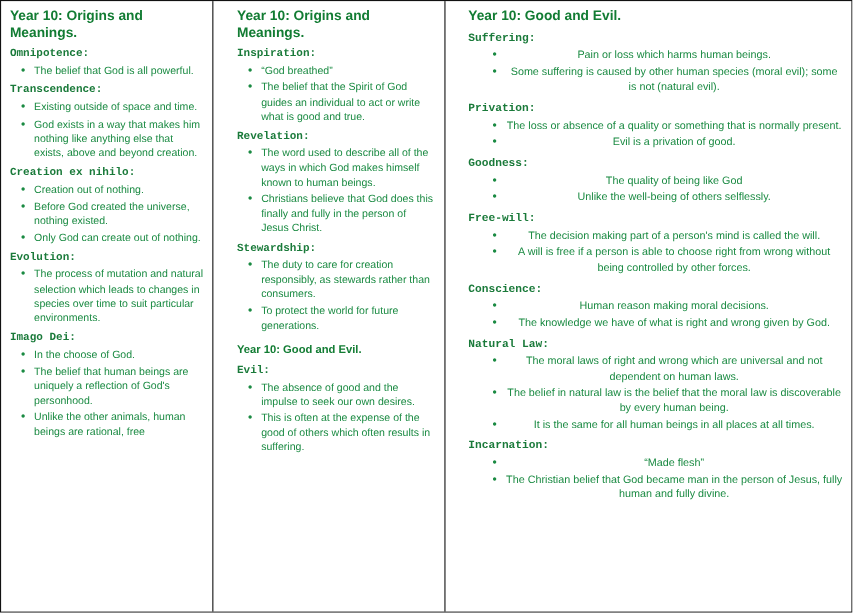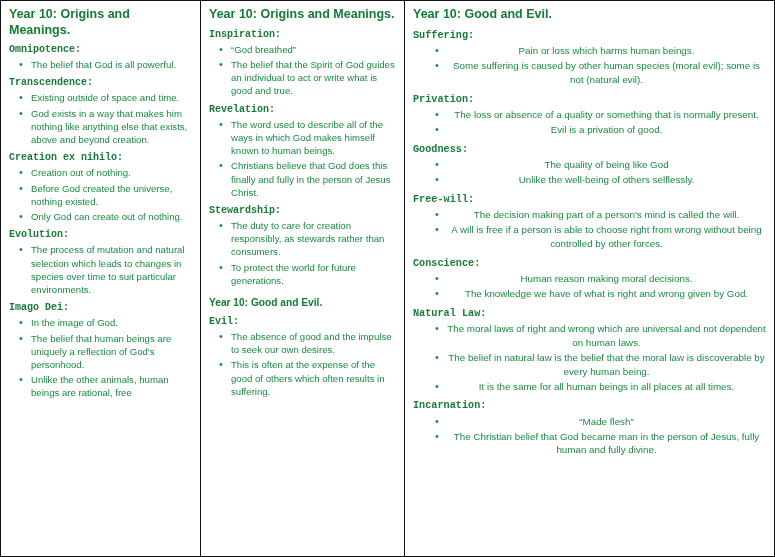--- a/index.html
+++ b/index.html
@@ -14,20 +14,21 @@
     color: #1a7a3a;
     overflow: hidden;
   }
   .sheet {
     width: 775px;
     height: 557px;
     box-sizing: border-box;
     display: flex;
     border: 1px solid #111111;
     background: #ffffff;
+    gap: 13px;
   }
   .col {
     box-sizing: border-box;
     height: 100%;
     overflow: hidden;
     padding: 6px 8px 0 8px;
   }
   .col-1 {
     width: 200px;
     border-right: 1px solid #111111;
@@ -132,21 +133,21 @@
       <li>Only God can create out of nothing.</li>
     </ul>
 
     <div class="term">Evolution:</div>
     <ul class="points">
       <li>The process of mutation and natural selection which leads to changes in species over time to suit particular environments.</li>
     </ul>
 
     <div class="term">Imago Dei:</div>
     <ul class="points">
-      <li>In the image of God.</li>
+      <li>In the choose of God.</li>
       <li>The belief that human beings are uniquely a reflection of God's personhood.</li>
       <li>Unlike the other animals, human beings are rational, free</li>
     </ul>
   </div>
 
   <div class="col col-2">
     <div class="title">Year 10: Origins and Meanings.</div>
 
     <div class="term">Inspiration:</div>
     <ul class="points">

